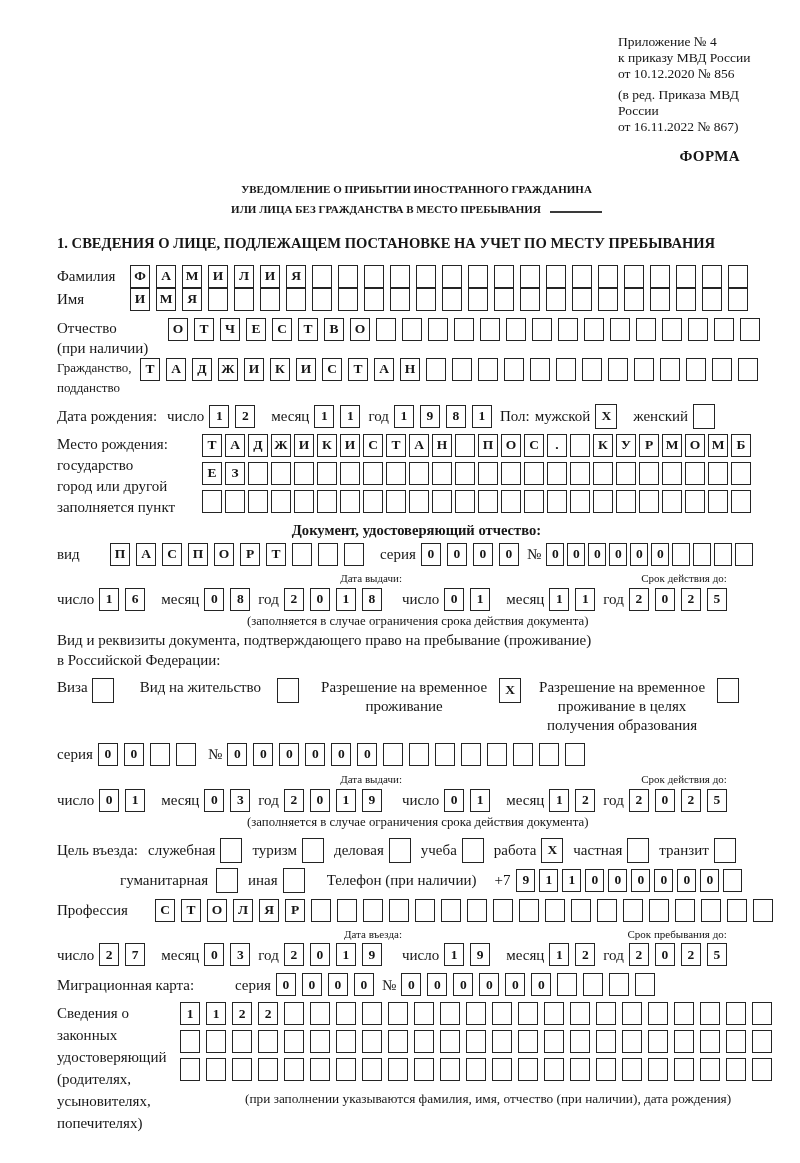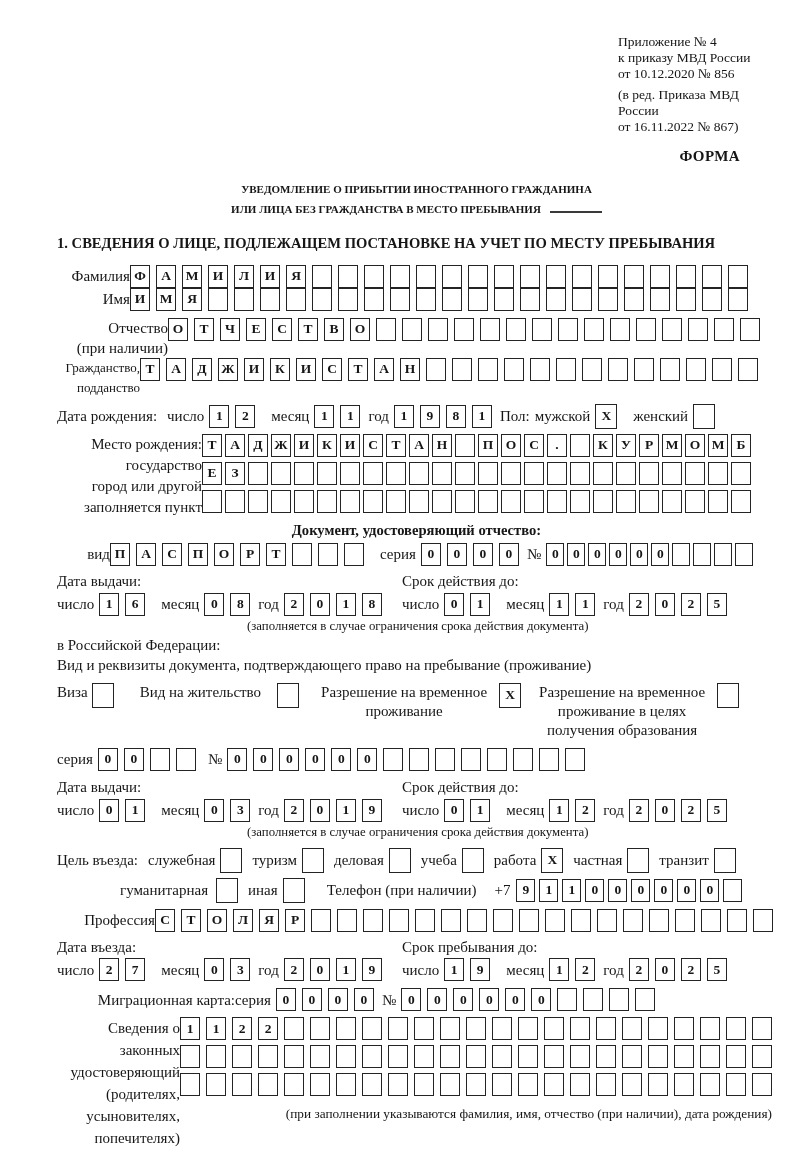--- a/index.html
+++ b/index.html
@@ -11,21 +11,21 @@
   }
   .page { width: 800px; height: 1163px; padding: 34px 24px 0 57px; }
 
   .hdr { margin-left: 561px; font-size: 13.5px; line-height: 16px; }
   .hdr .grp2 { margin-top: 5px; }
   .forma { margin-top: 12px; padding-right: 36px; text-align: right; font-weight: 700; font-size: 15px; letter-spacing: .4px; }
   .title { margin-top: 13px; text-align: center; font-weight: 700; font-size: 11px; line-height: 20px; }
   .uline { display: inline-block; width: 52px; height: 13px; border-bottom: 2px solid #3a3a3a; margin-left: 9px; }
   .sect { margin-top: 15px; font-weight: 700; font-size: 14.6px; }
 
-  .frow { display: flex; align-items: flex-start; text-align: right; }
+  .frow { display: flex; align-items: flex-start; }
   .ac { align-items: center; }
   .flabel { flex: 0 0 auto; }
   .lh20 { line-height: 20px; }
   .lh21 { line-height: 21px; }
   .lh22 { line-height: 22px; }
 
   .cells { display: inline-flex; gap: 6px; flex: 0 0 auto; }
   .cell { flex: 0 0 auto; width: 20px; height: 23px; border: 1.6px solid #242424;
           display: inline-flex; align-items: center; justify-content: center;
           font-size: 13.5px; font-weight: 600; background: #fff; }
@@ -34,21 +34,21 @@
   .num .cell { width: 18px; }
   .phone { gap: 4px; }
   .phone .cell { width: 19px; }
   .cb .cell { width: 22px; height: 25px; }
   .colcells { display: flex; flex-direction: column; gap: 5px; }
 
   .center-b { text-align: center; font-weight: 700; font-size: 14.6px; }
 
   .dates { display: flex; }
   .dcol { display: flex; flex-direction: column; }
-  .dtitle { text-align: left; font-size: 15px; }
+  .dtitle { text-align: right; font-size: 11px; }
   .drow { display: flex; align-items: center; margin-top: 2px; }
   .dl { margin-right: 5px; }
   .mlA { margin-left: 16px; }
   .mlB { margin-left: 8px; }
   .dnote { font-size: 12.8px; white-space: nowrap; margin-left: -155px; margin-top: 3px; }
 
   .opts { display: flex; align-items: flex-start; margin-top: 8px; }
   .opt { display: flex; align-items: flex-start; }
   .opt-label { line-height: 19px; text-align: center; }
   .plabel { margin-left: 10px; margin-right: 5px; }
@@ -402,22 +402,22 @@
             <span class="cell">0</span>
             <span class="cell">2</span>
             <span class="cell">5</span>
           </span>
       </div>
       <div class="dnote">(заполняется в случае ограничения срока действия документа)</div>
     </div>
   </div>
 
   <div class="intro lh20">
+    <div>Вид и реквизиты документа, подтверждающего право на пребывание (проживание)</div>
     <div>в Российской Федерации:</div>
-    <div>Вид и реквизиты документа, подтверждающего право на пребывание (проживание)</div>
   </div>
 
   <div class="opts">
     <div class="opt">
       <span class="opt-label">Виза</span>
       <span class="cells cb" style="margin-left:4px">
           <span class="cell"></span>
         </span>
     </div>
     <div class="opt" style="margin-left:26px">

